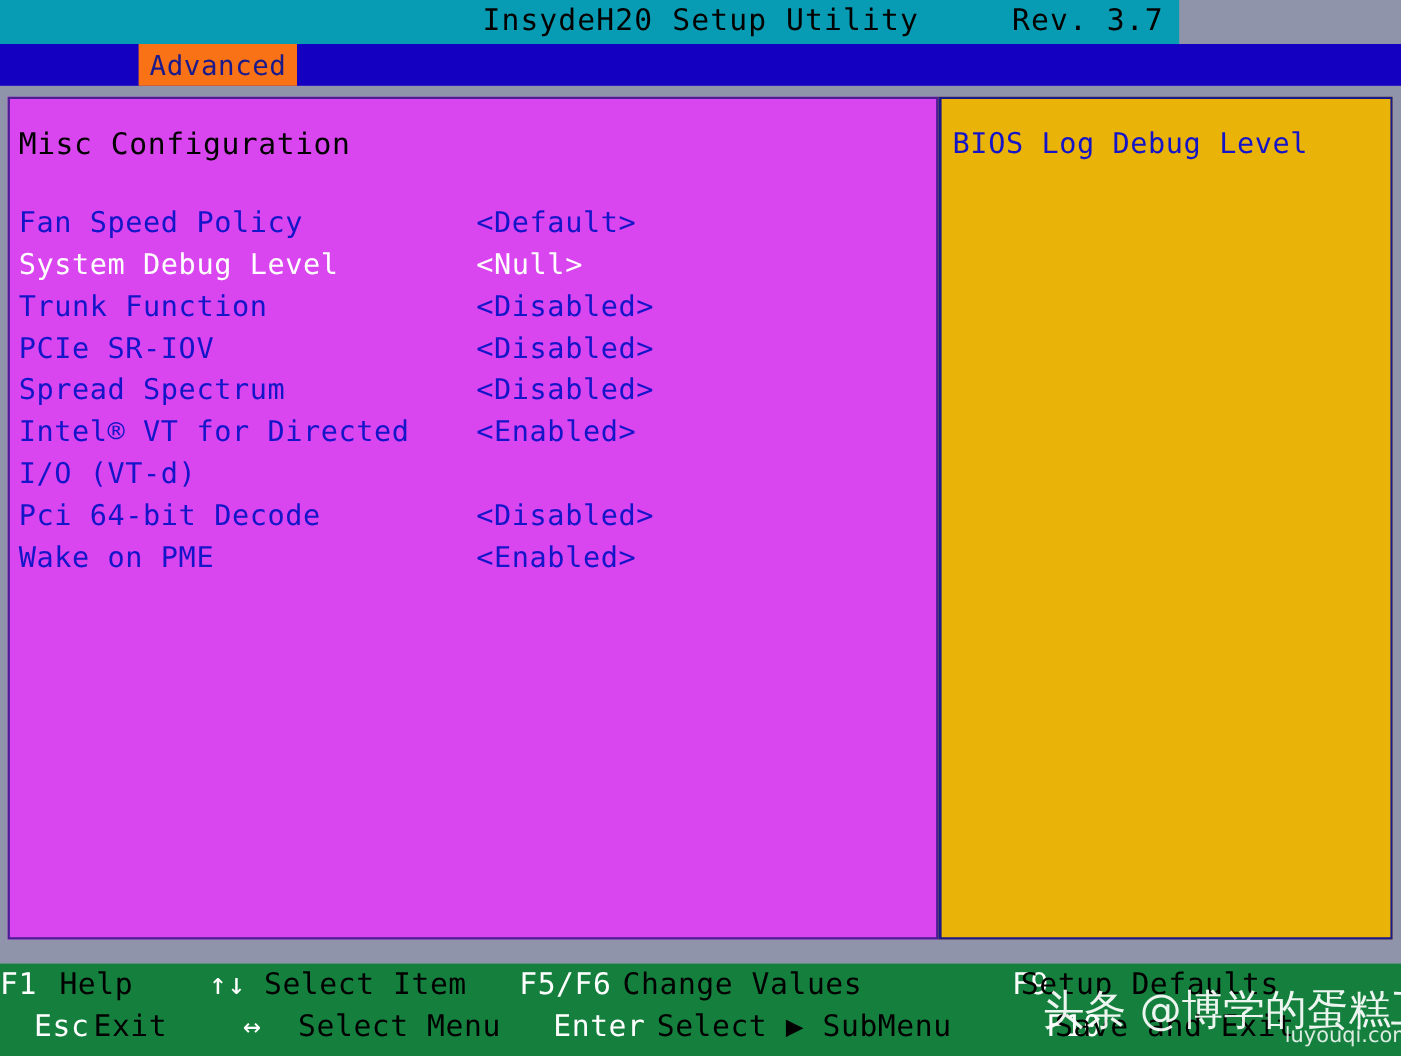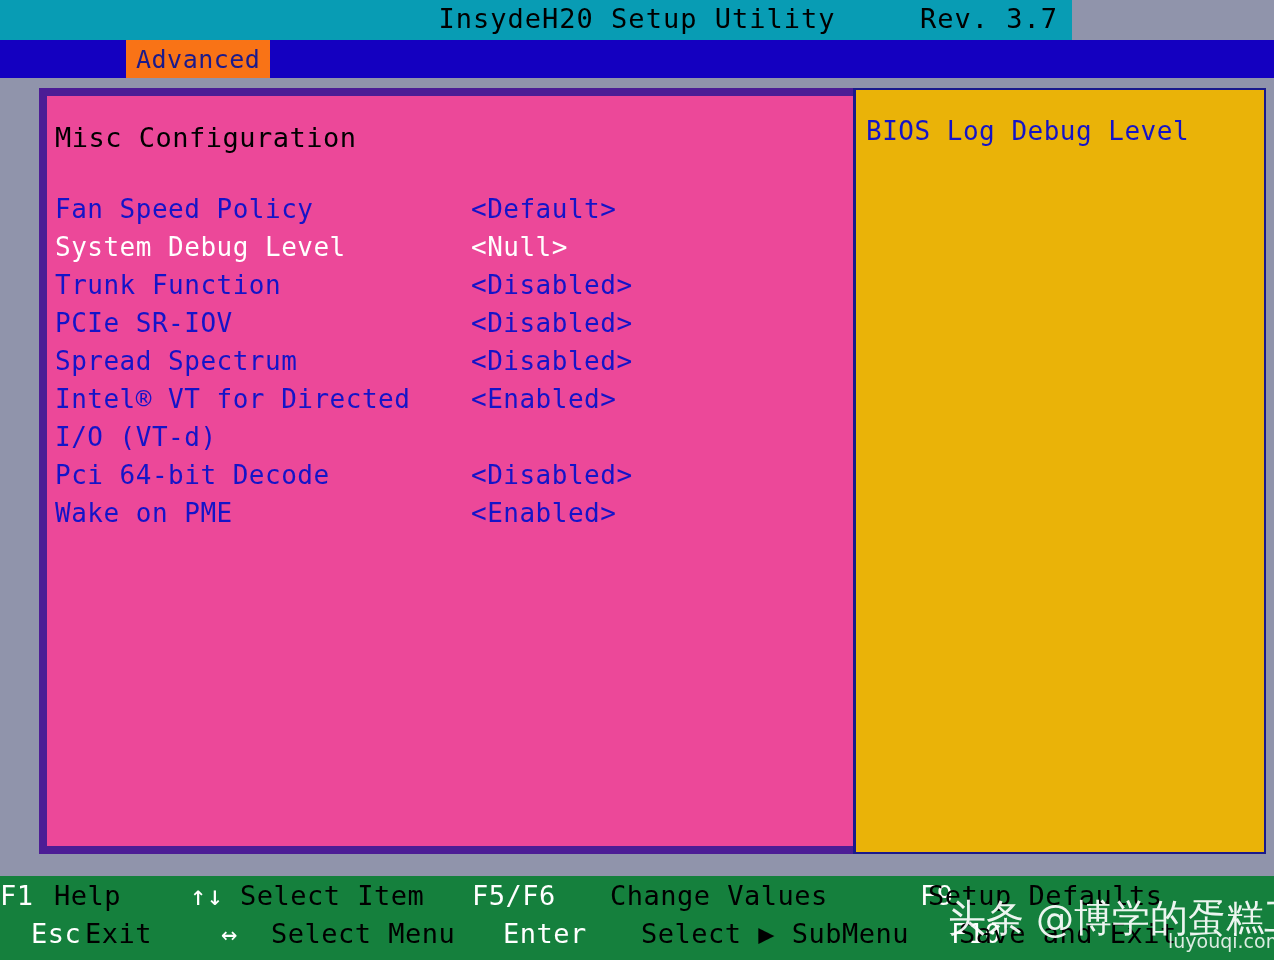--- a/index.html
+++ b/index.html
@@ -61,24 +61,23 @@
   
   .panel-wrap {
     position: absolute;
     left: 7px; top: 88px;
     width: 1259px; height: 768px;
   }
   .panel-left {
     position: absolute;
     left: 0; top: 0;
     width: 846px; height: 766px;
-    border: 8px solid #4c1d95;
+    border: 2px solid #4c1d95;
     box-sizing: border-box;
-    background: #ec4899;
-    margin-left: 32px;
+    background: #d946ef;
   }
   .panel-right {
     position: absolute;
     left: 846px; top: 0;
     width: 413px; height: 766px;
     border: 2px solid #1a1a8c;
     border-left: 3px solid #1a1a8c;
     box-sizing: border-box;
     background: #eab308;
   }
@@ -154,21 +153,21 @@
     white-space: pre;
   }
   .frow1 { top: 4px; }
   .frow2 { top: 42px; padding-left: 31px; }
 
   .fcol1-key  { left: 0px; }
   .fcol1-desc { left: 54px; }
   .fcol2-key  { left: 190px; }
   .fcol2-desc { left: 240px; }
   .fcol3-key  { left: 472px; }
-  .fcol3-desc { left: 566px; margin-left: 44px; }
+  .fcol3-desc { left: 566px; }
   .fcol4-key  { left: 920px; }
   .fcol4-desc { left: 928px; text-align: center; }
 
   
   .watermark {
     position: absolute;
     left: 948px; top: 893px;
     font-family: "DejaVu Sans", "Liberation Sans", sans-serif;
     font-size: 38px;
     color: rgba(255,255,255,0.92);

